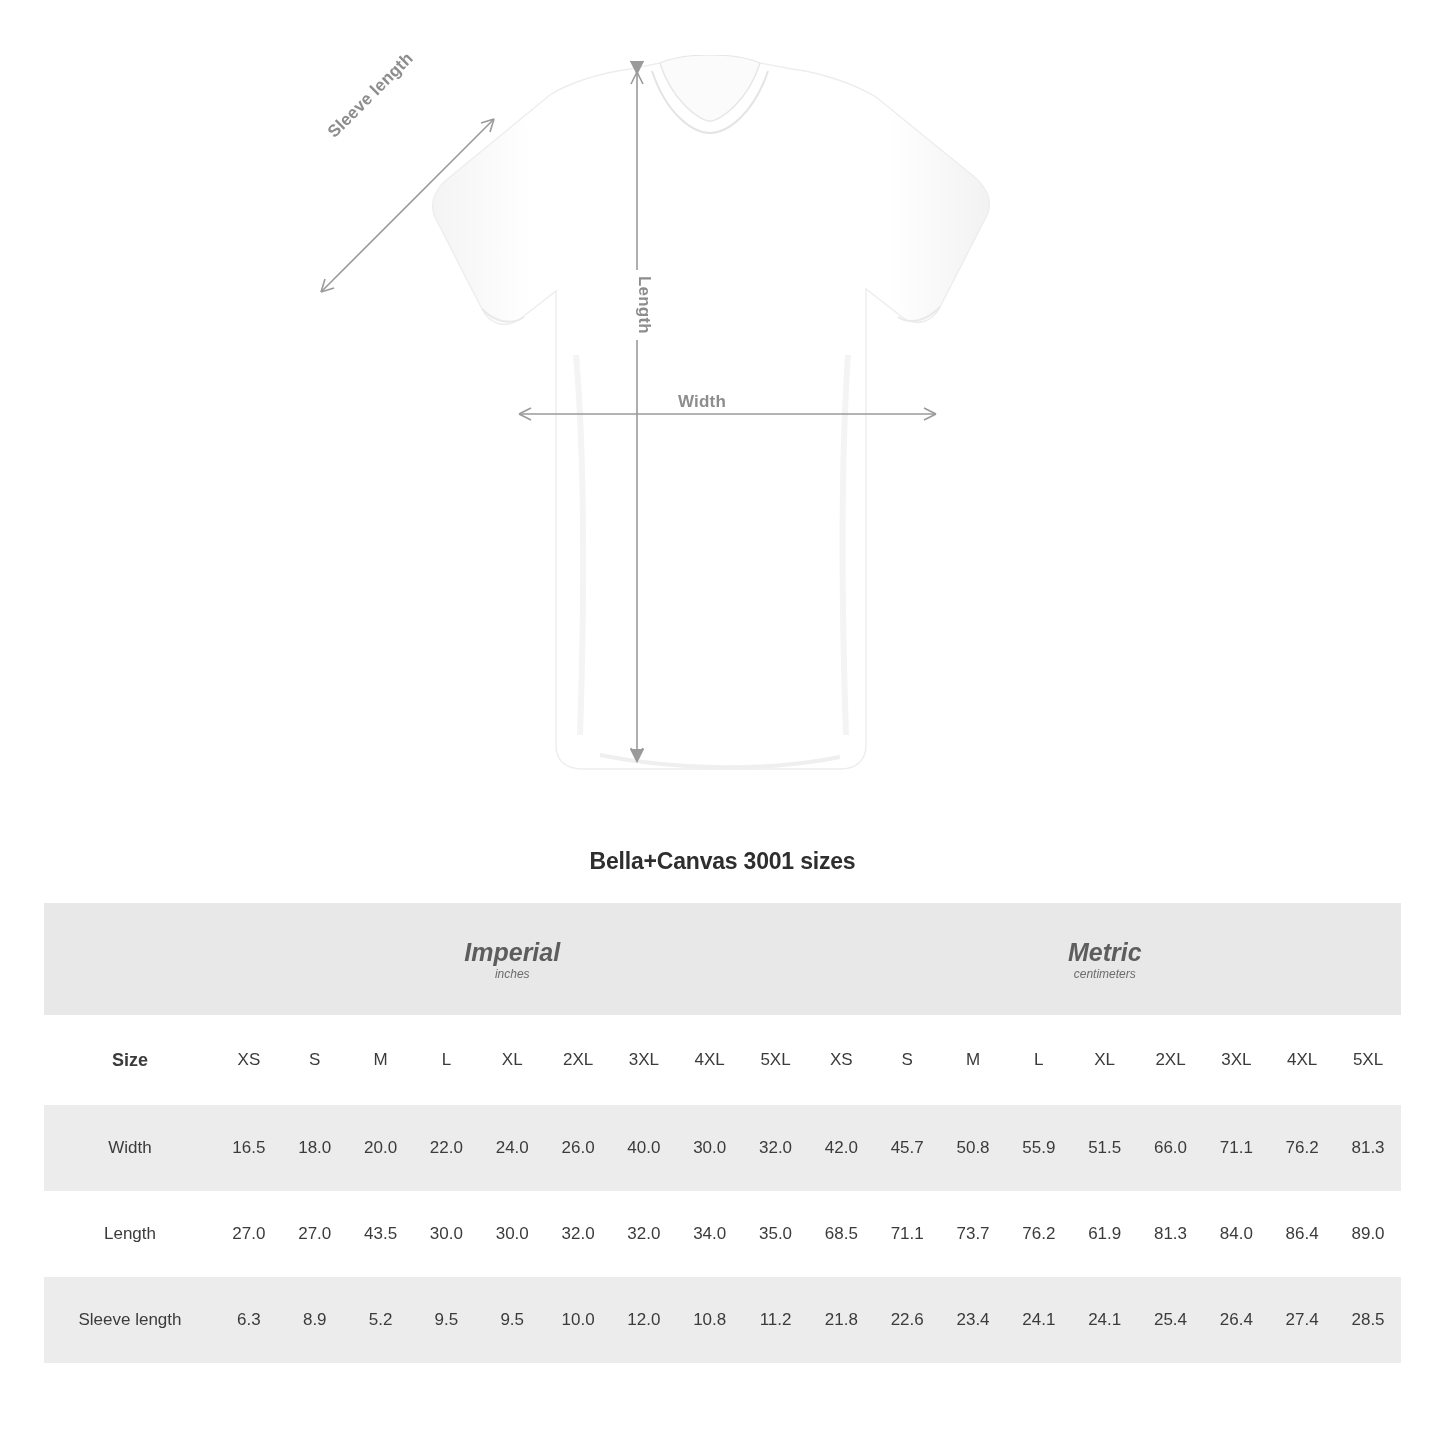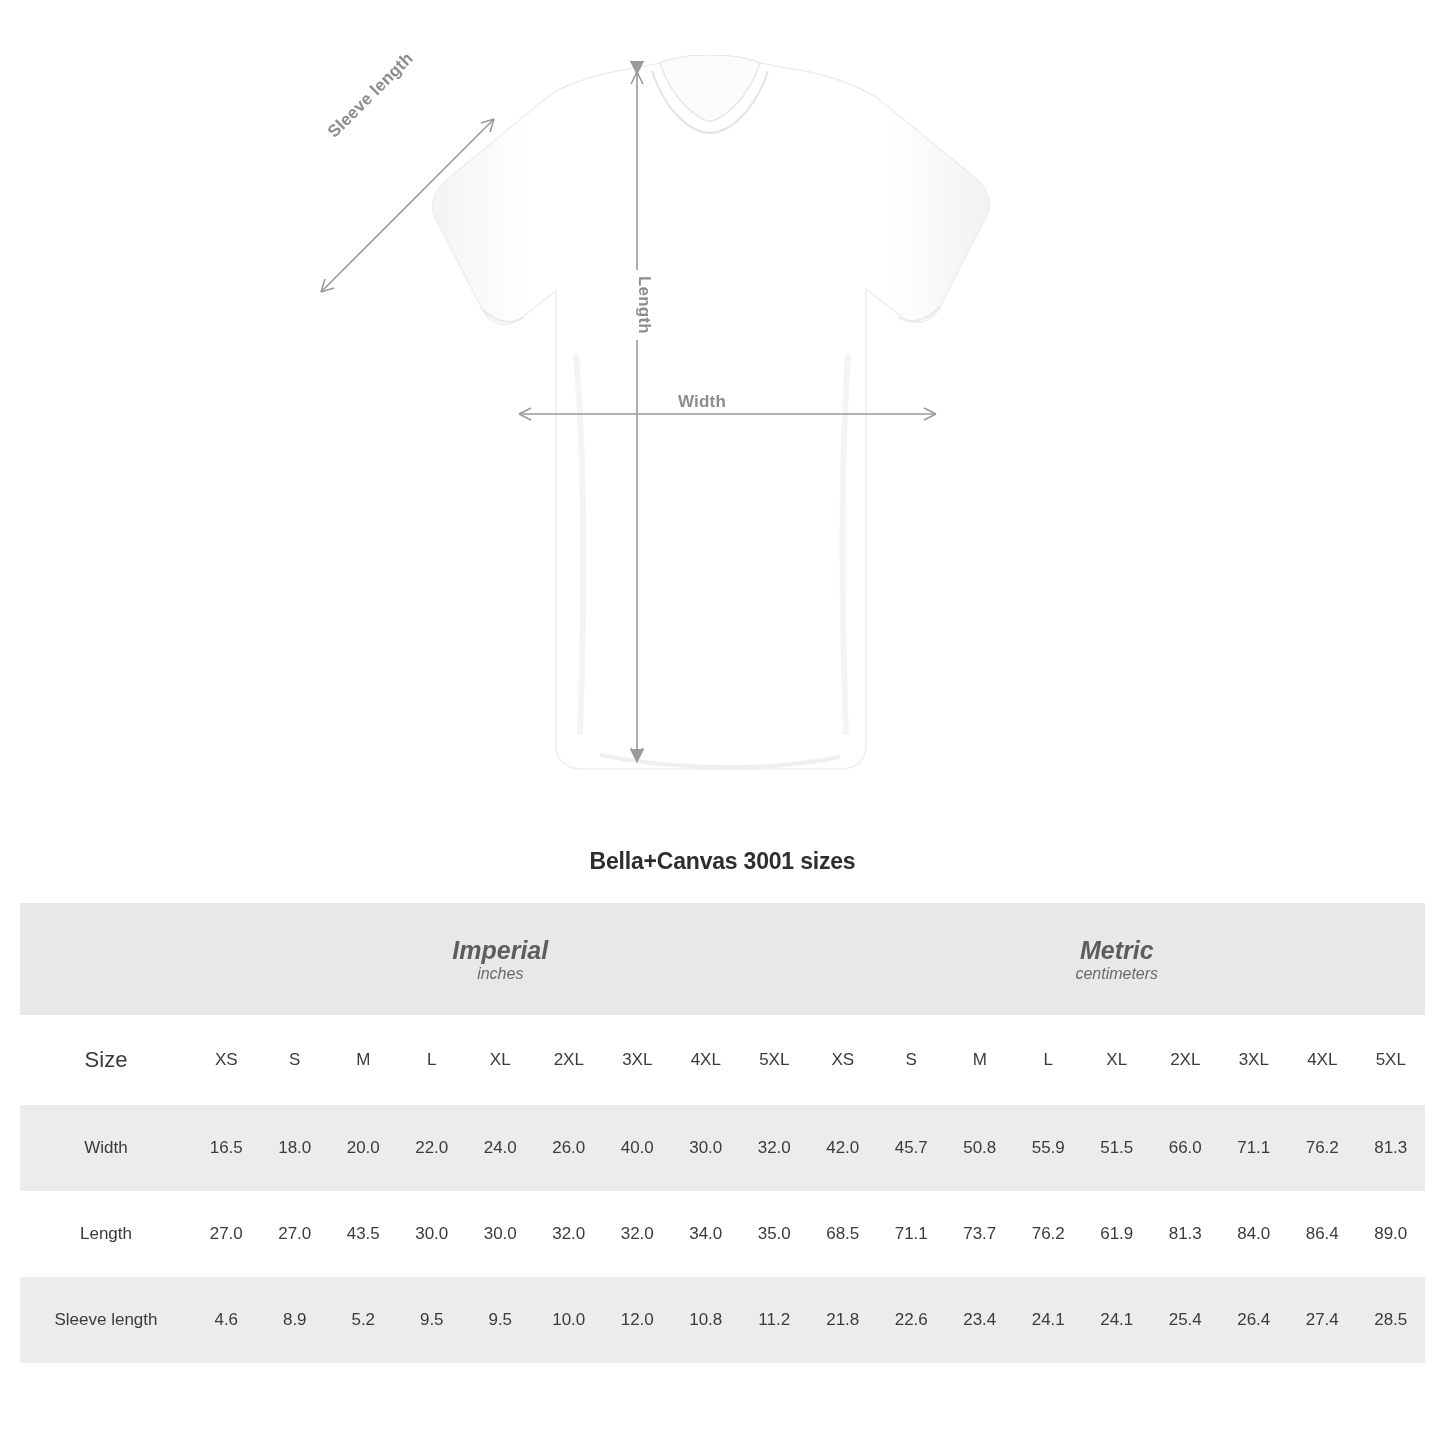--- a/index.html
+++ b/index.html
@@ -103,21 +103,21 @@
   .chart-note {
     font-size: 17px;
     font-style: italic;
     color: #6f6f6f;
     margin-top: 18px;
   }
 
   
   .table-wrap {
     margin-top: 28px;
-    padding: 0 20px;
+    padding: 0 44px;
   }
   table.size-table {
     width: 100%;
     border-collapse: collapse;
     table-layout: fixed;
   }
   table.size-table td,
   table.size-table th {
     text-align: center;
     vertical-align: middle;
@@ -133,36 +133,36 @@
     height: 112px;
     padding: 0;
   }
   .unit-name {
     font-size: 25px;
     font-style: italic;
     font-weight: bold;
     color: #5d5d5d;
   }
   .unit-sub {
-    font-size: 16px;
+    font-size: 12px;
     font-style: italic;
     color: #6b6b6b;
   }
 
   
   .size-row td {
     height: 88px;
     background: #ffffff;
     font-weight: bold;
     font-size: 18px;
     color: #2f2f2f;
   }
   .size-row td.rowlabel {
-    font-weight: normal;
-    font-size: 22px;
+    font-weight: bold;
+    font-size: 18px;
   }
 
   .data-row td {
     height: 84px;
     font-size: 18px;
   }
   .data-row.shade td {
     background: #ececec;
   }
   .data-row.plain td {
@@ -360,21 +360,21 @@
           <td>76.2</td>
           <td>61.9</td>
           <td>81.3</td>
           <td>84.0</td>
           <td>86.4</td>
           <td>89.0</td>
         </tr>
 
         <tr class="data-row shade">
           <td class="rowlabel">Sleeve length</td>
-          <td>4.6</td>
+          <td>6.3</td>
           <td>8.9</td>
           <td>5.2</td>
           <td>9.5</td>
           <td>9.5</td>
           <td>10.0</td>
           <td>12.0</td>
           <td>10.8</td>
           <td>11.2</td>
           <td>21.8</td>
           <td>22.6</td>

